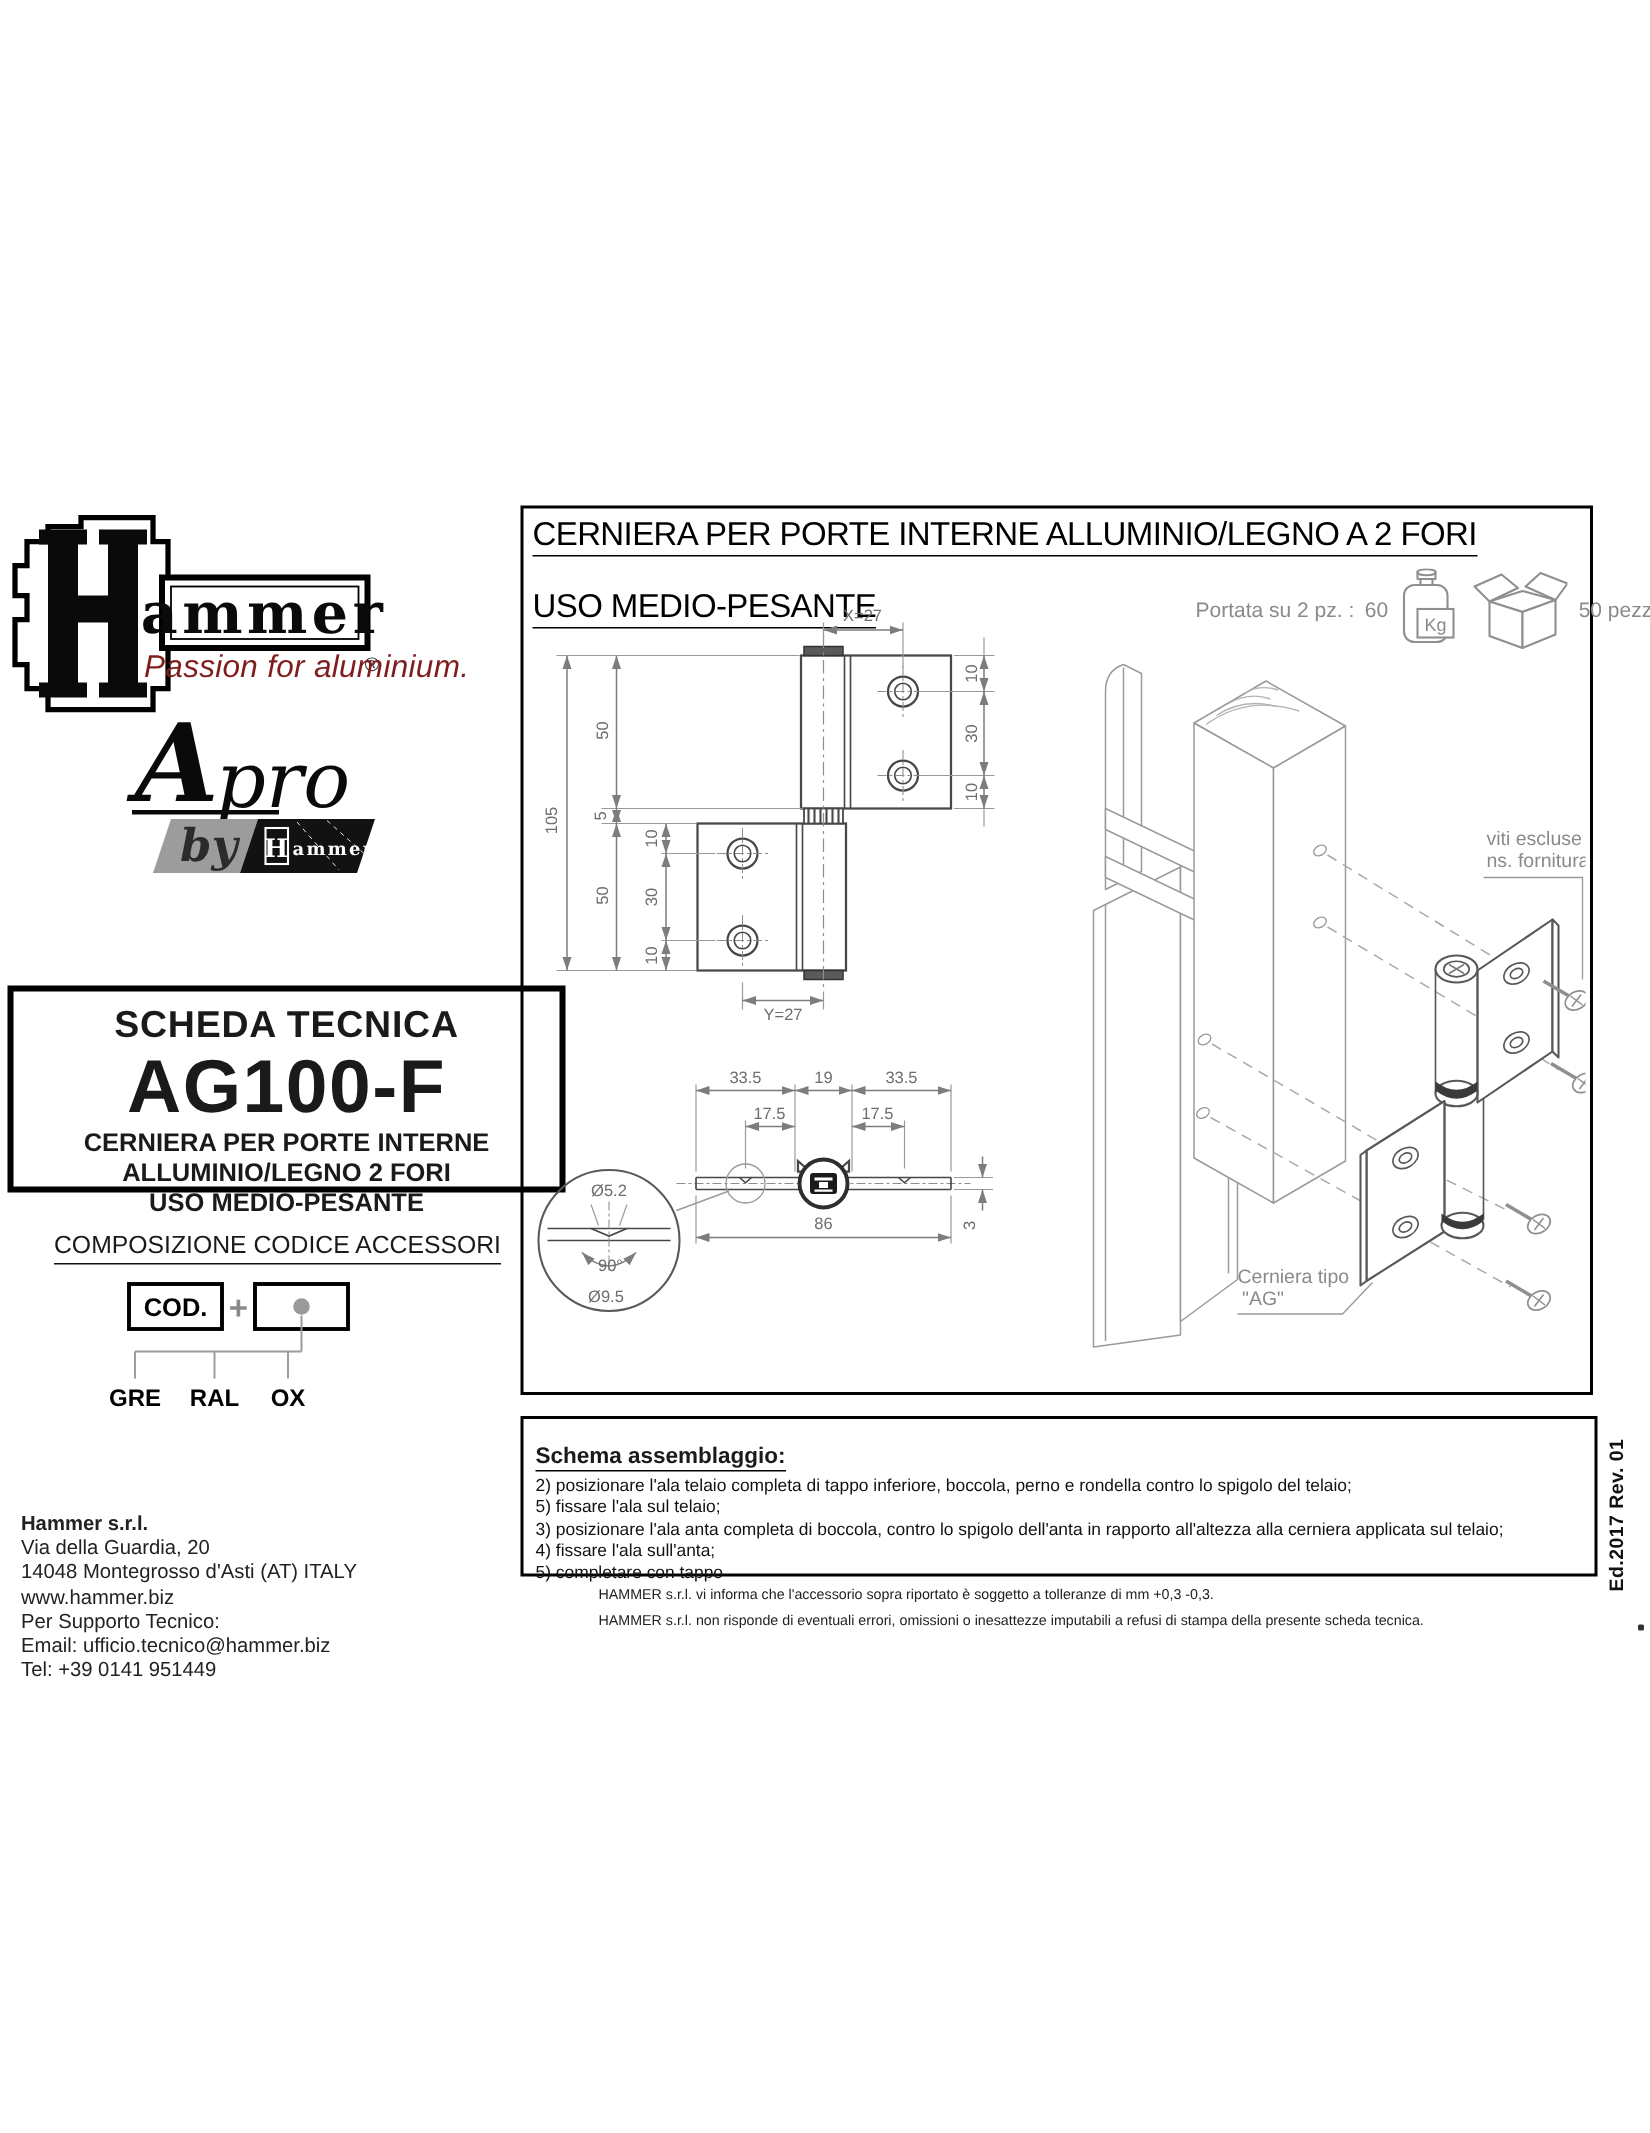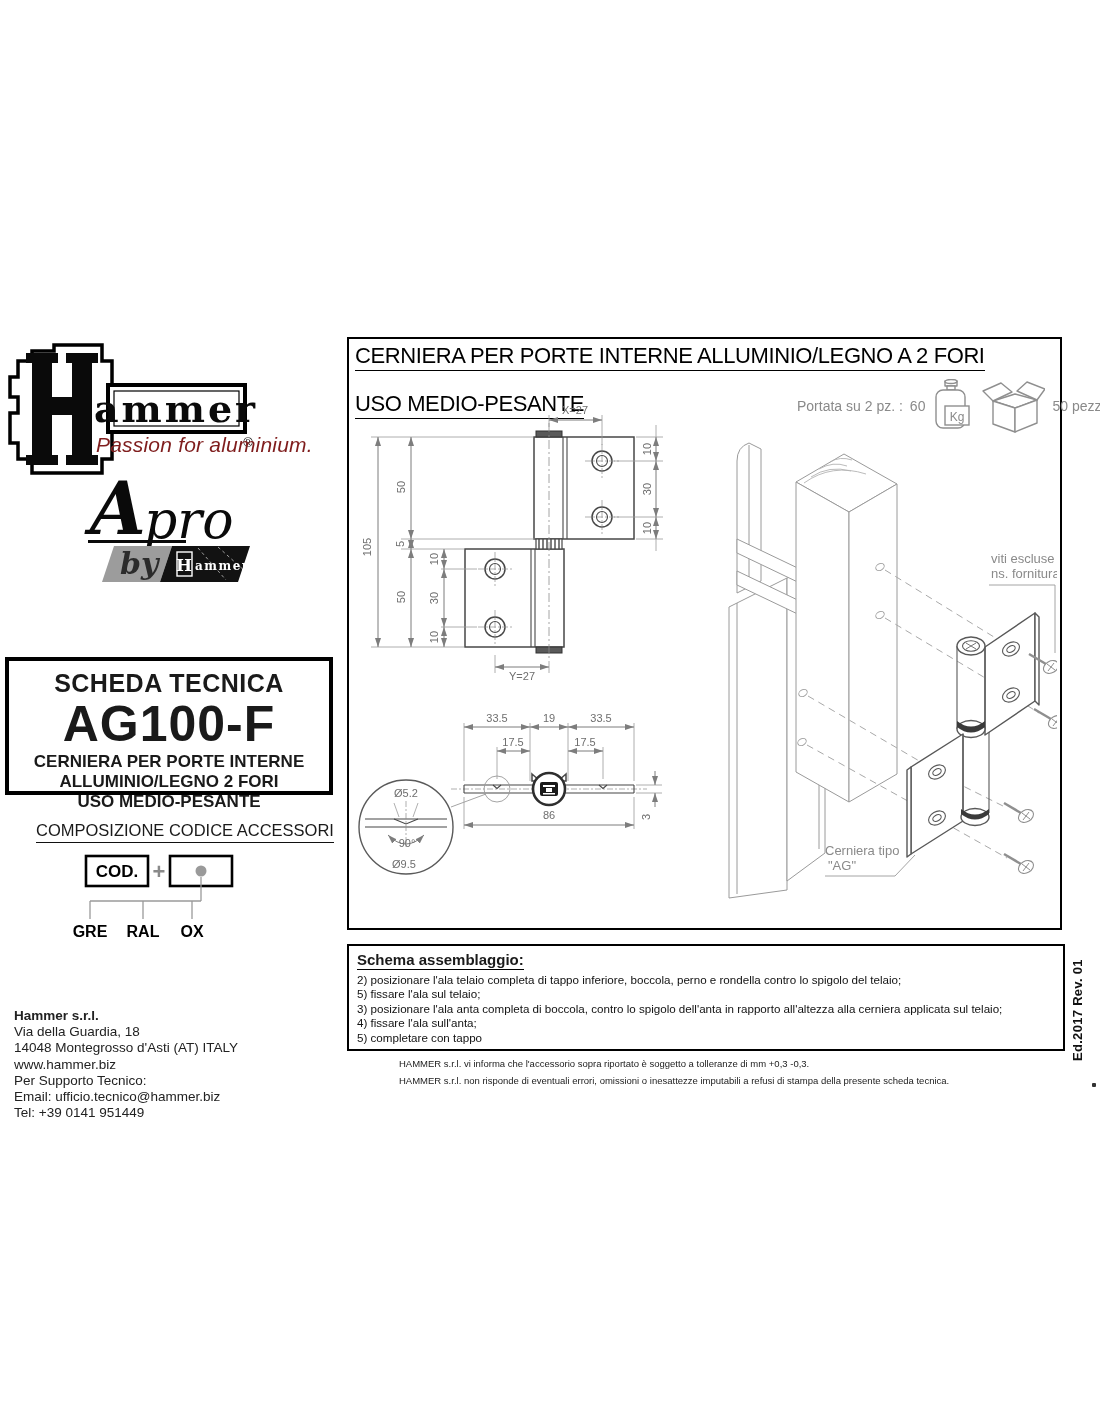--- a/index.html
+++ b/index.html
@@ -17,21 +17,21 @@
   .address{font-size:13.5px;line-height:16.2px;color:#222;}
   .address .co{font-weight:bold;}
 
   
   .drawing-box{border:2px solid #000;box-sizing:border-box;}
   .dtitle span{display:inline-block;border-bottom:1.5px solid #000;padding-bottom:1px;margin-bottom:20px;
                font-size:22px;letter-spacing:-0.4px;color:#000;white-space:nowrap;}
   .portata{display:flex;align-items:center;gap:7px;color:#8a8a8a;font-size:14px;white-space:nowrap;}
 
   
-  .schema-box{border:2.5px solid #000;box-sizing:border-box;padding:5px 8px;}
+  .schema-box{border:2.5px solid #000;box-sizing:border-box;padding:16px 8px;}
   .schema-heading{display:inline-block;font-weight:bold;font-size:15px;border-bottom:1.6px solid #000;
                   padding-bottom:1px;margin-bottom:3px;}
   .step{font-size:11.6px;line-height:14.4px;white-space:nowrap;color:#111;}
 
   .footnote{font-size:9.5px;line-height:17px;color:#222;white-space:nowrap;margin-left:48px;}
   .edition{writing-mode:vertical-rl;transform:rotate(180deg);font-weight:bold;font-size:13px;color:#111;
            letter-spacing:0.3px;white-space:nowrap;}
   .enddot{width:4px;height:4px;background:#333;border-radius:1px;}
 
   
@@ -85,21 +85,21 @@
     <polygon points="34,78 92,78 80,114 22,114" fill="#9c9c9c"></polygon>
     <polygon points="92,78 170,78 158,114 80,114" fill="#121212"></polygon>
     <line x1="118" y1="80" x2="146" y2="112" stroke="#fff" stroke-width="0.6" stroke-dasharray="3 3"></line>
     <line x1="138" y1="79" x2="166" y2="104" stroke="#fff" stroke-width="0.6" stroke-dasharray="3 3"></line>
     <text x="40" y="106" font-family="DejaVu Serif, serif" font-style="italic" font-weight="bold" font-size="30" fill="#2b2b2b">by</text>
     <rect x="97" y="84" width="15" height="24" fill="none" stroke="#fff" stroke-width="1.4"></rect>
     <text x="104" y="103" text-anchor="middle" font-family="DejaVu Serif, serif" font-weight="bold" font-size="17" fill="#fff">H</text>
     <text x="115" y="102" font-family="DejaVu Serif, serif" font-weight="bold" font-size="12" letter-spacing="1.5" fill="#fff">ammer</text>
   </svg>
 
-  <div class="abs scheda-box" style="left:5px;top:657px;width:328px;height:138px;">
+  <div class="abs scheda-box" style="left:5px;top:657px;width:372px;height:138px;">
     <div class="scheda-title">SCHEDA TECNICA</div>
     <div class="scheda-code">AG100-F</div>
     <div class="scheda-desc">
       <div>CERNIERA PER PORTE INTERNE</div>
       <div>ALLUMINIO/LEGNO 2 FORI</div>
       <div>USO  MEDIO-PESANTE</div>
     </div>
   </div>
 
   <div class="abs comp-heading" style="left:36px;top:821px;">COMPOSIZIONE CODICE ACCESSORI</div>
@@ -116,21 +116,21 @@
       <line x1="88" y1="51" x2="88" y2="69"></line>
       <line x1="137" y1="51" x2="137" y2="69"></line>
     </g>
     <text x="35" y="87" text-anchor="middle" font-weight="bold" font-size="16" fill="#000" font-family="Liberation Sans, sans-serif">GRE</text>
     <text x="88" y="87" text-anchor="middle" font-weight="bold" font-size="16" fill="#000" font-family="Liberation Sans, sans-serif">RAL</text>
     <text x="137" y="87" text-anchor="middle" font-weight="bold" font-size="16" fill="#000" font-family="Liberation Sans, sans-serif">OX</text>
   </svg>
 
   <div class="abs address" style="left:14px;top:988px;margin-top:20px;">
     <div class="co">Hammer s.r.l.</div>
-    <div>Via della Guardia, 18</div>
+    <div>Via della Guardia, 20</div>
     <div>14048 Montegrosso d'Asti (AT) ITALY</div>
     <div>www.hammer.biz</div>
     <div>Per Supporto Tecnico:</div>
     <div>Email: ufficio.tecnico@hammer.biz</div>
     <div>Tel: +39 0141 951449</div>
   </div>
 
   <div class="abs drawing-box" style="left:347px;top:337px;width:715px;height:593px;">
 
     <div class="abs dtitle" style="left:6px;top:4px;">

